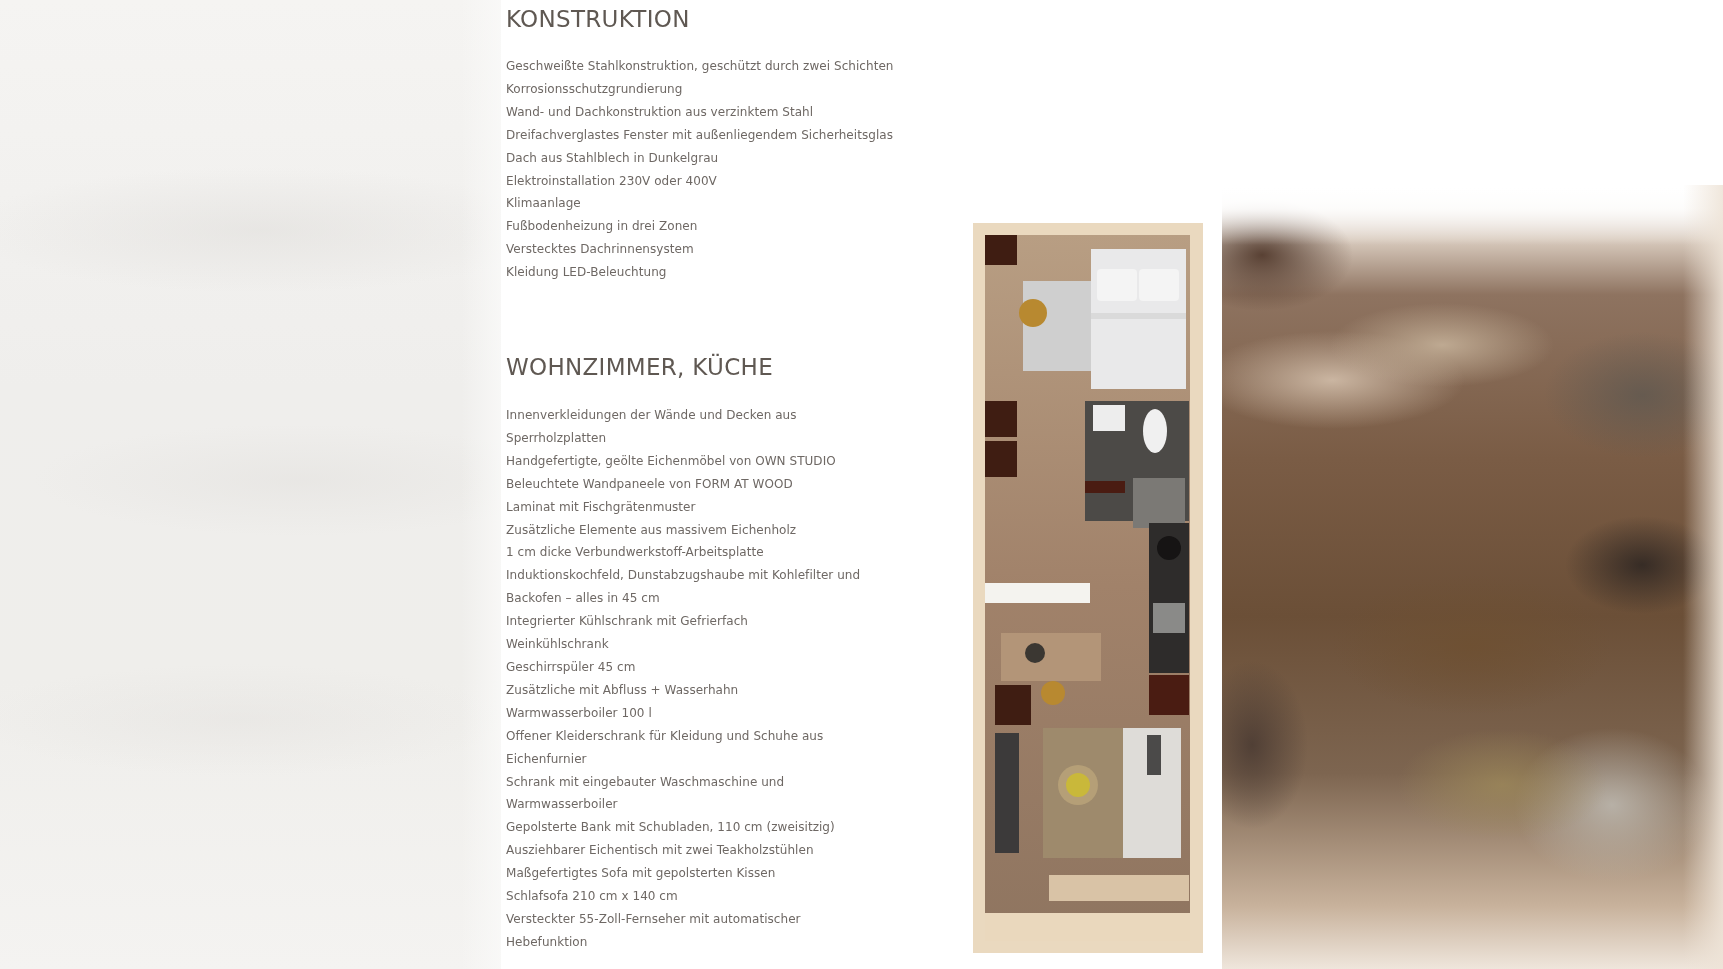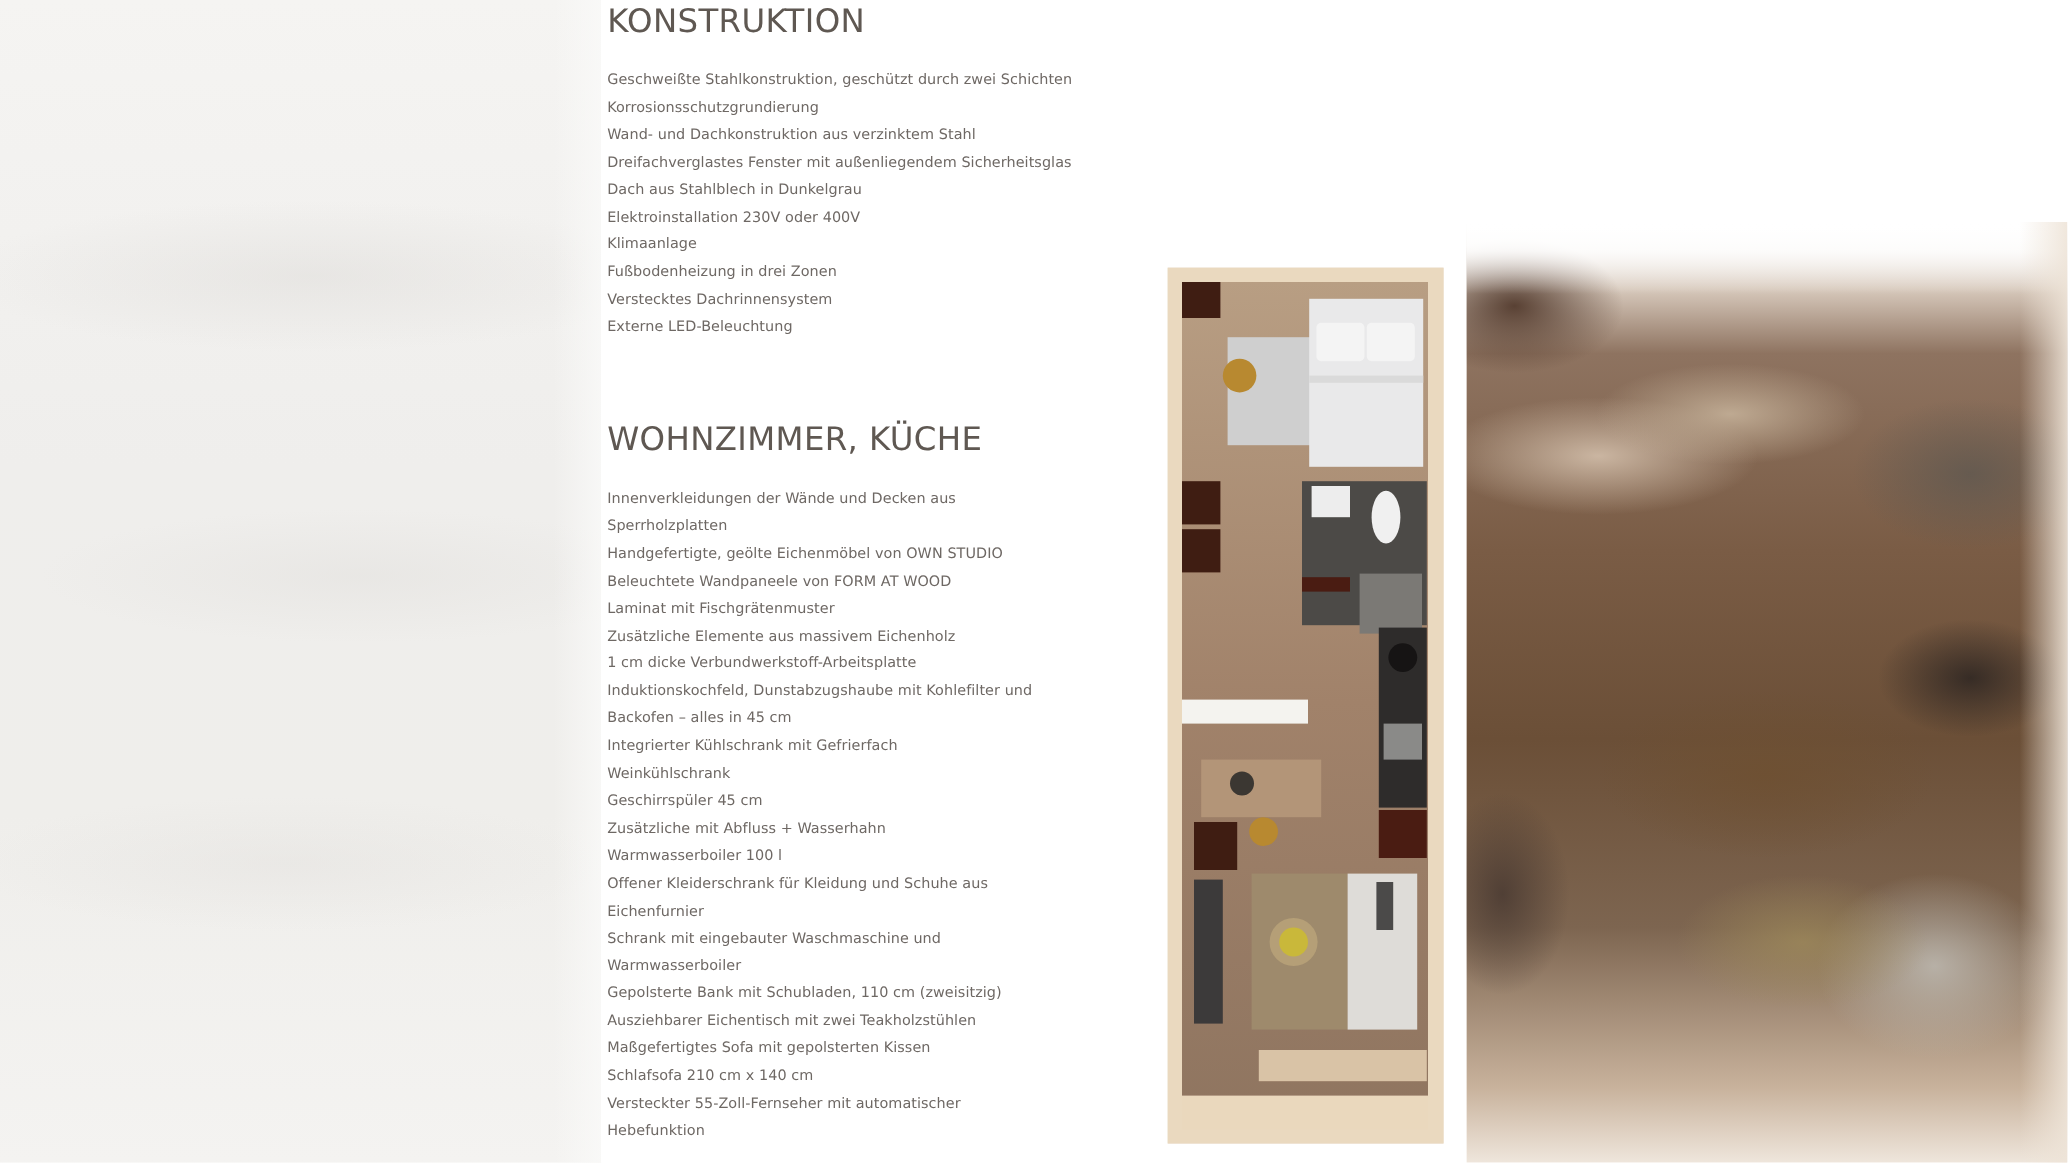--- a/index.html
+++ b/index.html
@@ -23,21 +23,21 @@
   .panel {
     position:absolute; left:501px; top:0; width:721px; height:969px; background:#ffffff;
   }
   .content {
     position:absolute; left:5px; top:0; width:460px;
     color:#6d6762;
   }
   .heading {
     font-family:"DejaVu Sans", sans-serif;
     font-weight:normal; color:#5f5852;
-    font-size:27px; letter-spacing:0.3px;
+    font-size:23px; letter-spacing:0.3px;
     margin:0; line-height:38px;
   }
   .heading.h1 { position:absolute; top:0px; left:0; white-space:nowrap; }
   .heading.h2 { position:absolute; top:348px; left:0; white-space:nowrap; }
   .list {
     list-style:none; margin:0; padding:0; position:absolute; left:0;
     font-size:12px; line-height:22.9px; color:#6e6864; letter-spacing:0.05px;
   }
   .list li { margin:0; padding:0; }
   .list.l1 { top:55px; width:500px; }
@@ -85,21 +85,21 @@
     <ul class="list l1">
       <li>Geschweißte Stahlkonstruktion, geschützt durch zwei Schichten</li>
       <li>Korrosionsschutzgrundierung</li>
       <li>Wand- und Dachkonstruktion aus verzinktem Stahl</li>
       <li>Dreifachverglastes Fenster mit außenliegendem Sicherheitsglas</li>
       <li>Dach aus Stahlblech in Dunkelgrau</li>
       <li>Elektroinstallation 230V oder 400V</li>
       <li>Klimaanlage</li>
       <li>Fußbodenheizung in drei Zonen</li>
       <li>Verstecktes Dachrinnensystem</li>
-      <li>Externe LED-Beleuchtung</li>
+      <li>Kleidung LED-Beleuchtung</li>
     </ul>
 
     <h2 class="heading h2">WOHNZIMMER, KÜCHE</h2>
     <ul class="list l2">
       <li>Innenverkleidungen der Wände und Decken aus</li>
       <li>Sperrholzplatten</li>
       <li>Handgefertigte, geölte Eichenmöbel von OWN STUDIO</li>
       <li>Beleuchtete Wandpaneele von FORM AT WOOD</li>
       <li>Laminat mit Fischgrätenmuster</li>
       <li>Zusätzliche Elemente aus massivem Eichenholz</li>

